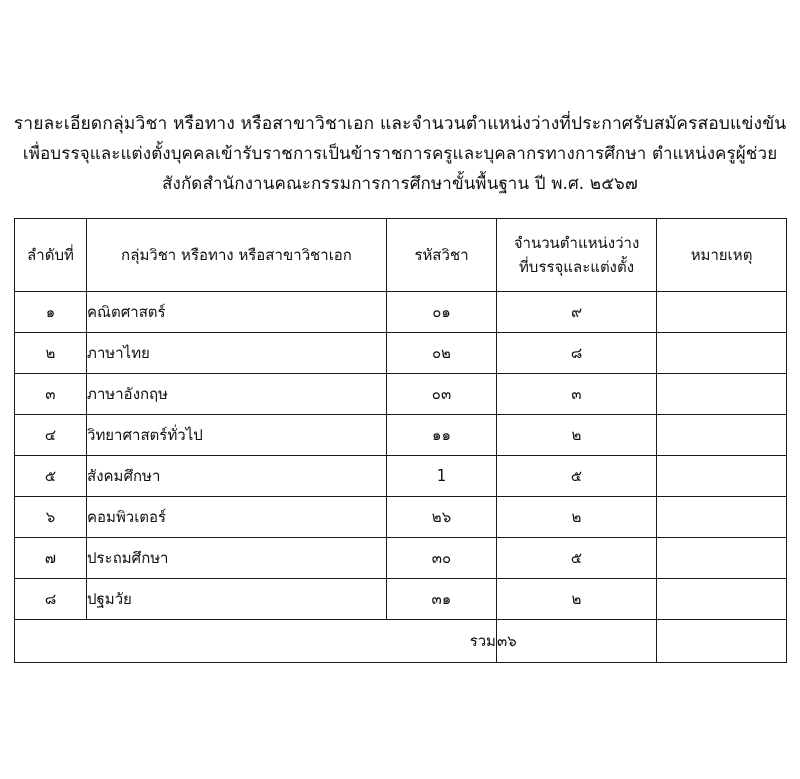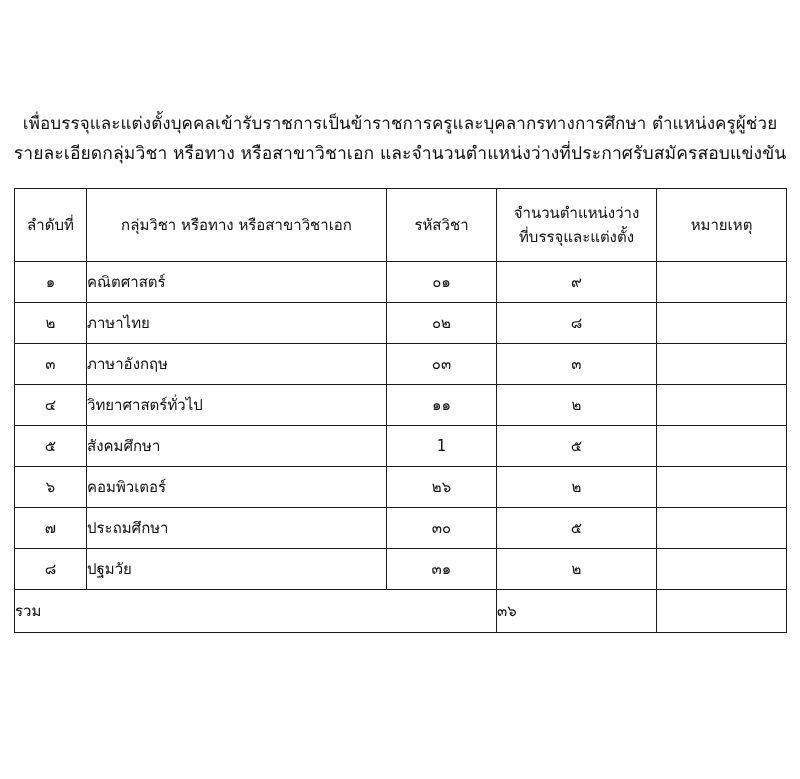--- a/index.html
+++ b/index.html
@@ -79,35 +79,36 @@
     text-align: left;
     padding-left: 26px;
   }
   td.c-note {
     text-align: center;
   }
   tfoot td {
     height: 42px;
   }
   td.total-label {
-    text-align: left;
+    text-align: right;
     font-size: 16px;
   }
   td.total-value {
     text-align: left;
   }
 </style>
 </head>
 <body>
 
 <div class="page">
 
   <div class="header">
+    <div class="header-line l1">รายละเอียดกลุ่มวิชา หรือทาง หรือสาขาวิชาเอก และจำนวนตำแหน่งว่างที่ประกาศรับสมัครสอบแข่งขัน</div>
     <div class="header-line l2">เพื่อบรรจุและแต่งตั้งบุคคลเข้ารับราชการเป็นข้าราชการครูและบุคลากรทางการศึกษา ตำแหน่งครูผู้ช่วย</div>
-    <div class="header-line l1">รายละเอียดกลุ่มวิชา หรือทาง หรือสาขาวิชาเอก และจำนวนตำแหน่งว่างที่ประกาศรับสมัครสอบแข่งขัน</div>
+    <div class="header-line l3">สังกัดสำนักงานคณะกรรมการการศึกษาขั้นพื้นฐาน ปี พ.ศ. ๒๕๖๗</div>
   </div>
 
   <div class="table-wrap">
     <table class="doc-table">
       <colgroup>
         <col class="col-no">
         <col class="col-subj">
         <col class="col-code">
         <col class="col-count">
         <col class="col-note">

